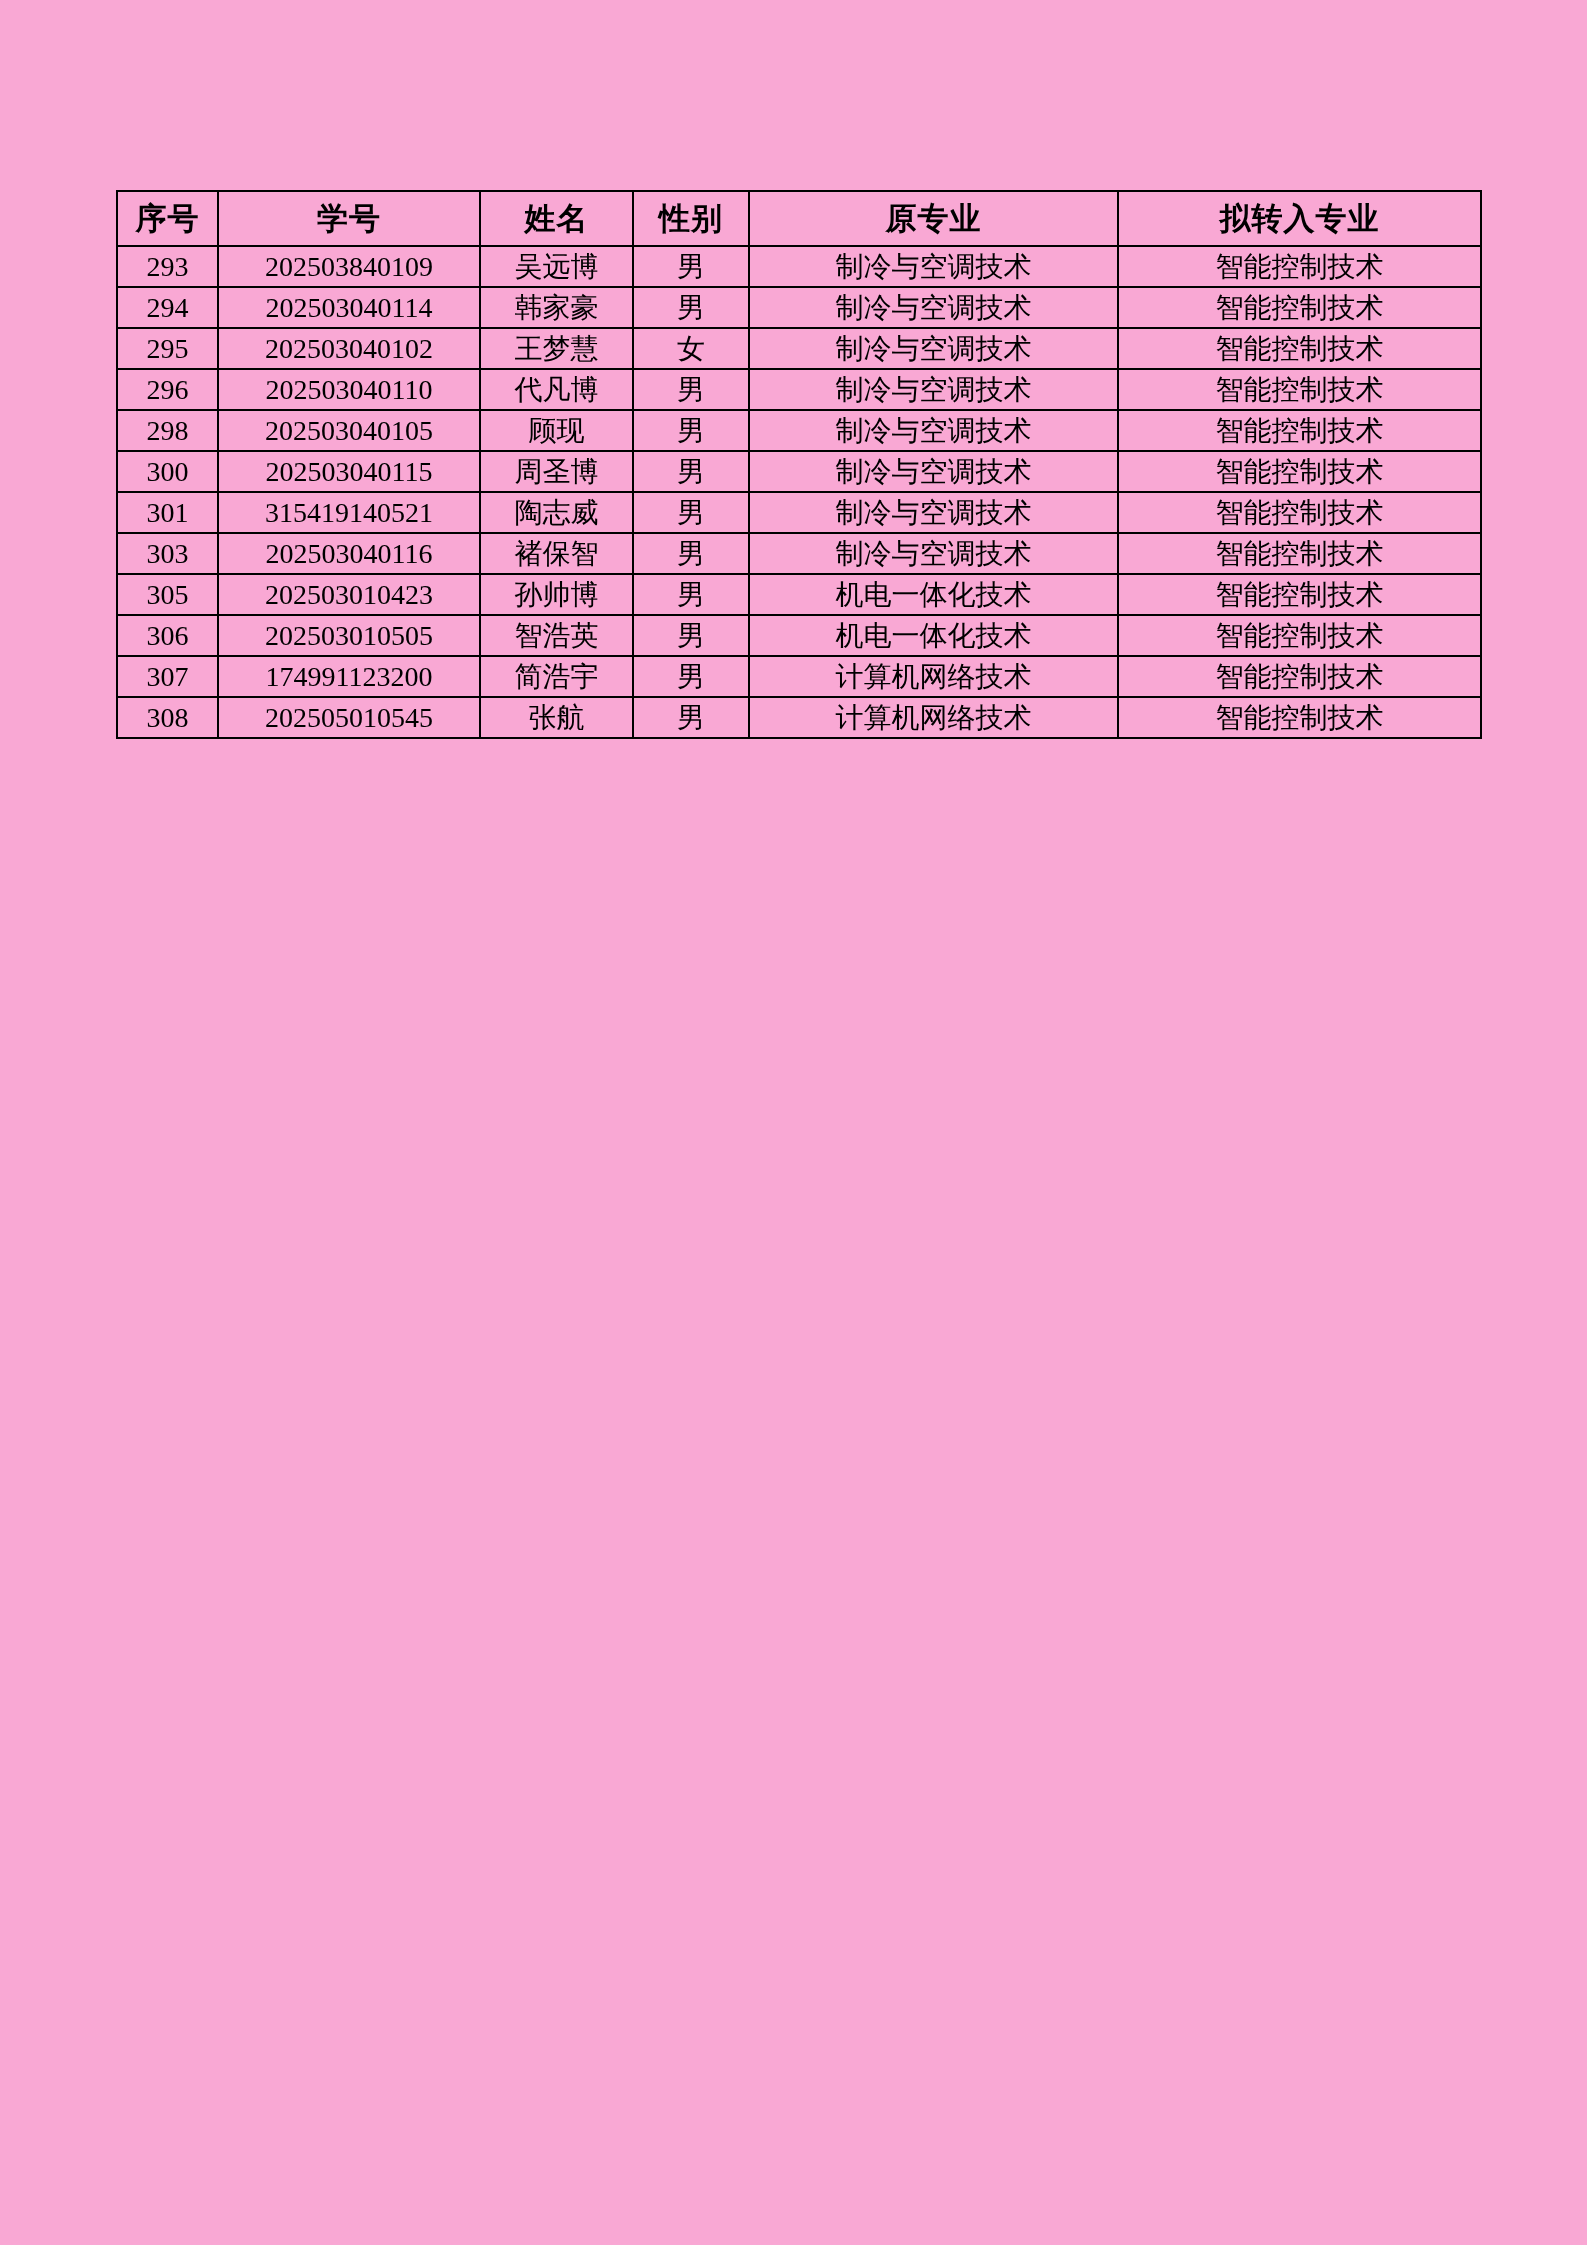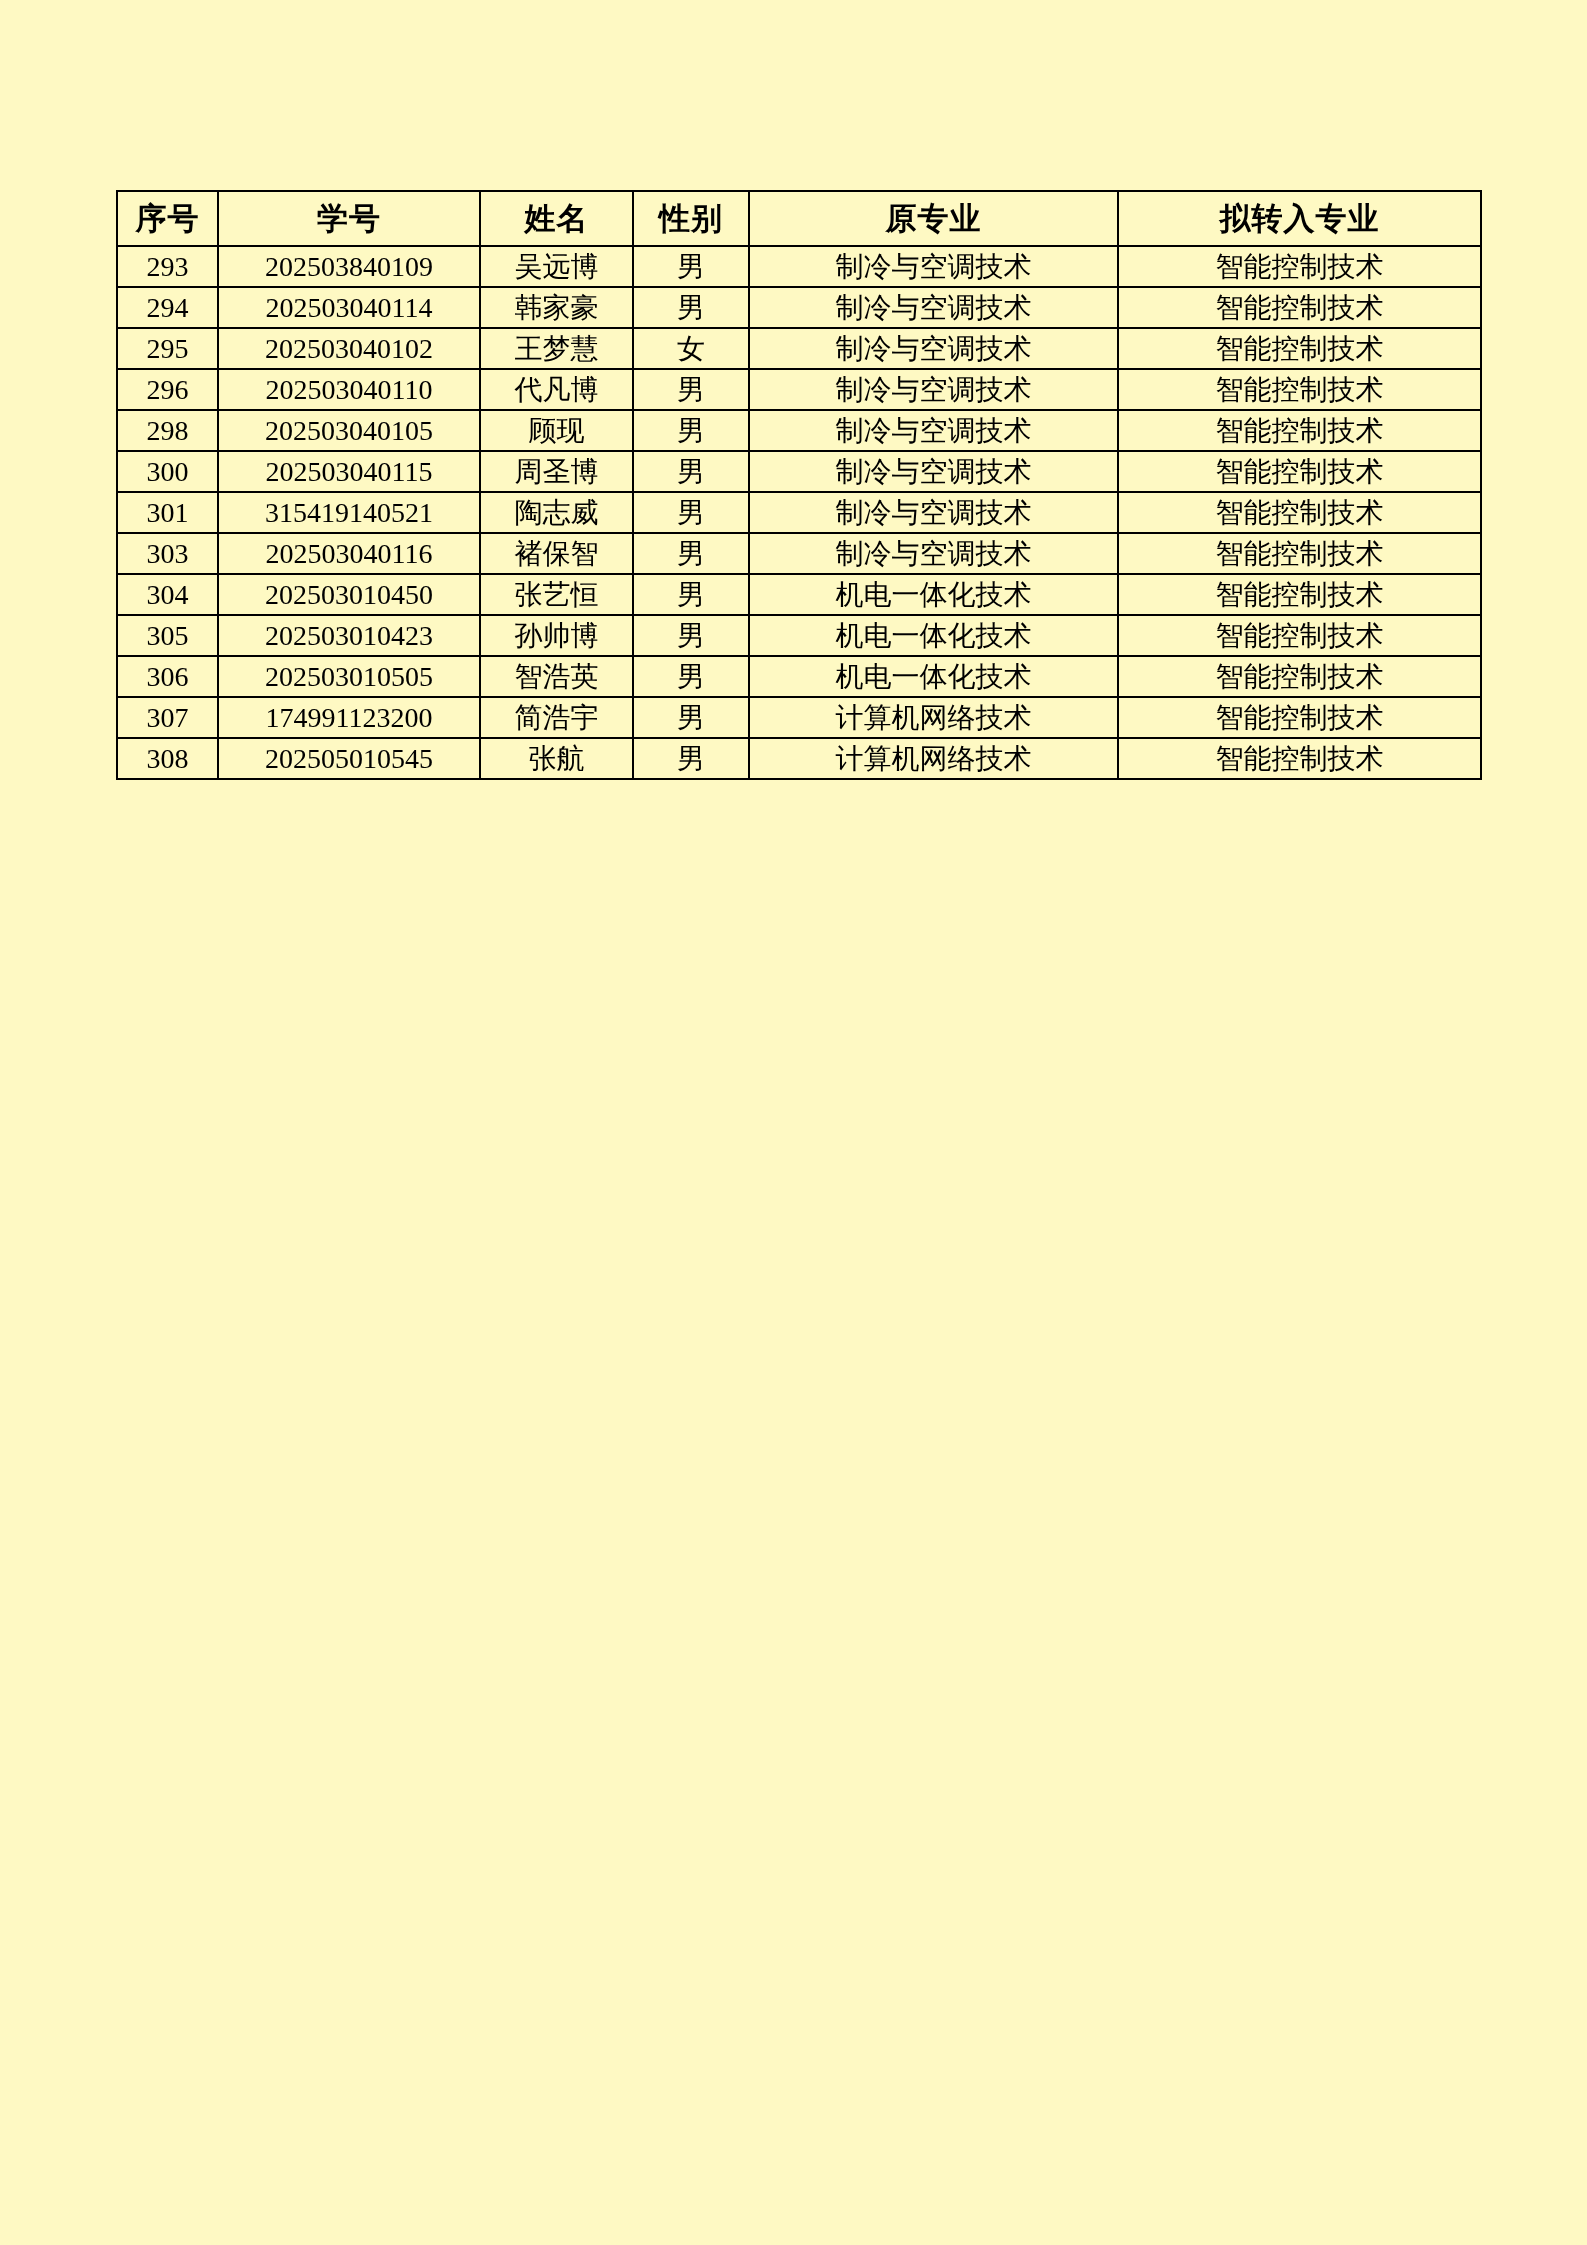--- a/index.html
+++ b/index.html
@@ -4,21 +4,21 @@
 <style>
   html, body {
     margin: 0;
     padding: 0;
     background: #ffffff;
   }
   .page {
     position: relative;
     width: 1587px;
     height: 2245px;
-    background: #fef9c3;
+    background: #f9a8d4;
     overflow: hidden;
     font-family: "Liberation Serif", "DejaVu Serif", serif;
     color: #000000;
   }
   table.student-table {
     position: absolute;
     left: 116px;
     top: 190px;
     width: 1364px;
     border-collapse: collapse;
@@ -135,28 +135,20 @@
         </tr>
         <tr>
           <td>303</td>
           <td>202503040116</td>
           <td>褚保智</td>
           <td>男</td>
           <td>制冷与空调技术</td>
           <td>智能控制技术</td>
         </tr>
         <tr>
-          <td>304</td>
-          <td>202503010450</td>
-          <td>张艺恒</td>
-          <td>男</td>
-          <td>机电一体化技术</td>
-          <td>智能控制技术</td>
-        </tr>
-        <tr>
           <td>305</td>
           <td>202503010423</td>
           <td>孙帅博</td>
           <td>男</td>
           <td>机电一体化技术</td>
           <td>智能控制技术</td>
         </tr>
         <tr>
           <td>306</td>
           <td>202503010505</td>

